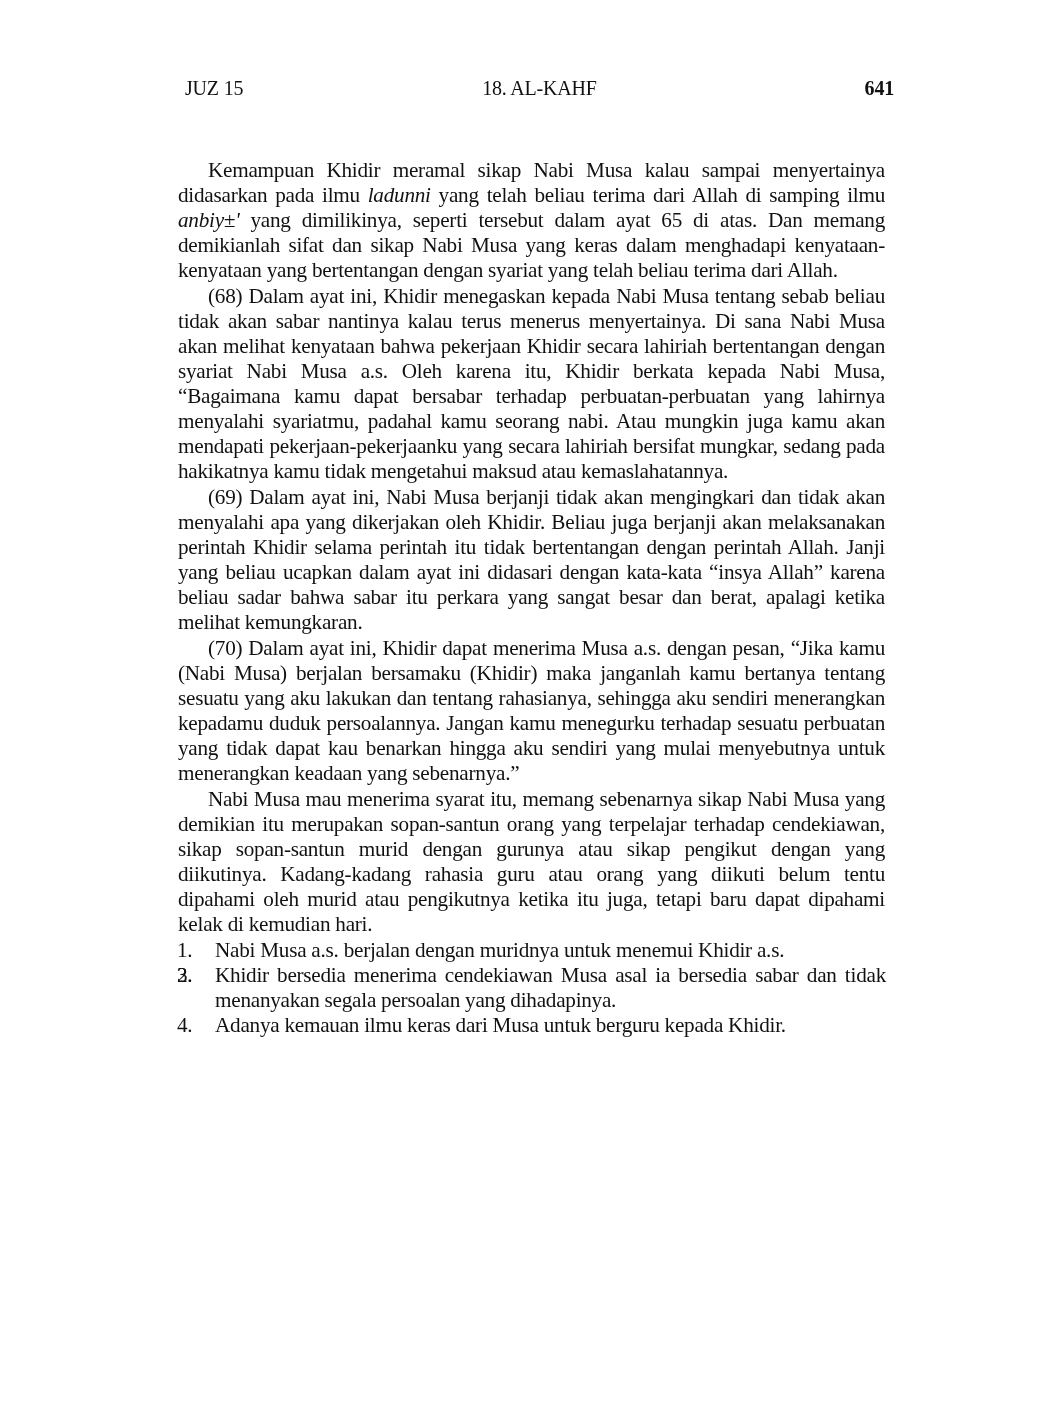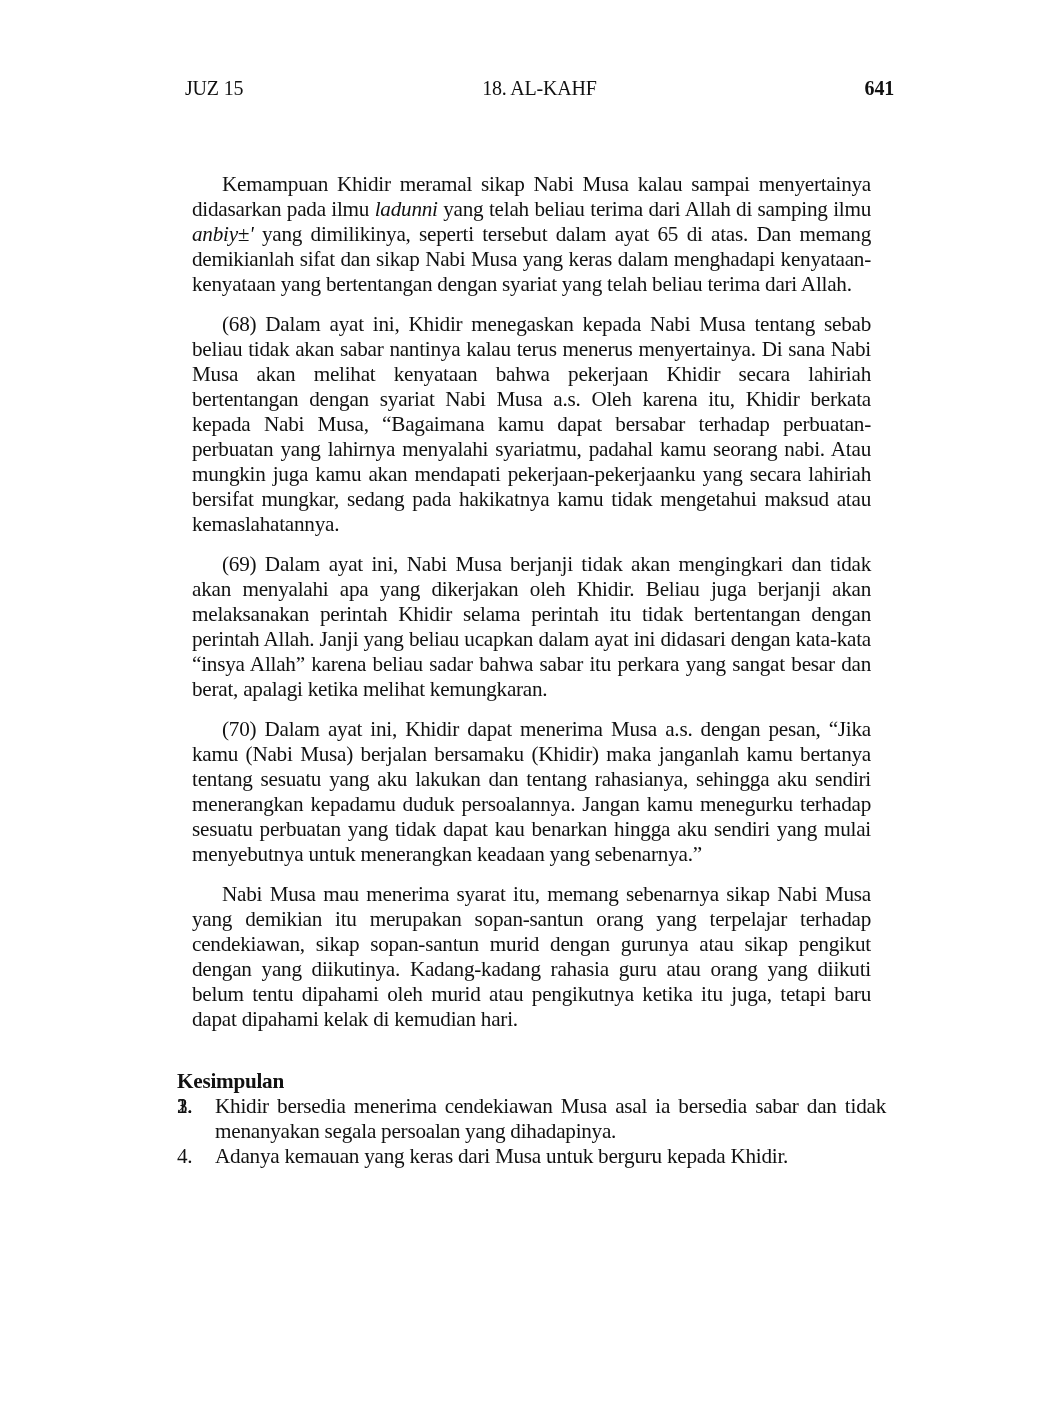--- a/index.html
+++ b/index.html
@@ -33,21 +33,21 @@
     .content {
       position: absolute;
       top: 157px;
       left: 177px;
       width: 709px;
       font-size: 21.2px;
       line-height: 25px;
       letter-spacing: -0.25px;
     }
     .content p {
-      margin: 15px;
+      margin: 1px;
       text-align: justify;
       text-indent: 30px;
     }
     .content h3 {
       margin: 12px 0 0 0;
       font-size: 21.2px;
       line-height: 25px;
       font-weight: bold;
     }
     .content ol {
@@ -76,20 +76,19 @@
   <span class="pnum">641</span>
 </div>
 
 <div class="content">
   <p><span>Kemampuan Khidir meramal sikap Nabi Musa kalau sampai menyertainya didasarkan pada ilmu </span><em>ladunni</em><span> yang telah beliau terima dari Allah di samping ilmu </span><em>anbiy±'</em><span> yang dimilikinya, seperti tersebut dalam ayat 65 di atas. Dan memang demikianlah sifat dan sikap Nabi Musa yang keras dalam menghadapi kenyataan-kenyataan yang bertentangan dengan syariat yang telah beliau terima dari Allah.</span></p>
   <p>(68) Dalam ayat ini, Khidir menegaskan kepada Nabi Musa tentang sebab beliau tidak akan sabar nantinya kalau terus menerus menyertainya. Di sana Nabi Musa akan melihat kenyataan bahwa pekerjaan Khidir secara lahiriah bertentangan dengan syariat Nabi Musa a.s. Oleh karena itu, Khidir berkata kepada Nabi Musa, “Bagaimana kamu dapat bersabar terhadap perbuatan-perbuatan yang lahirnya menyalahi syariatmu, padahal kamu seorang nabi. Atau mungkin juga kamu akan mendapati pekerjaan-pekerjaanku yang secara lahiriah bersifat mungkar, sedang pada hakikatnya kamu tidak mengetahui maksud atau kemaslahatannya.</p>
   <p>(69) Dalam ayat ini, Nabi Musa berjanji tidak akan mengingkari dan tidak akan menyalahi apa yang dikerjakan oleh Khidir. Beliau juga berjanji akan melaksanakan perintah Khidir selama perintah itu tidak bertentangan dengan perintah Allah. Janji yang beliau ucapkan dalam ayat ini didasari dengan kata-kata “insya Allah” karena beliau sadar bahwa sabar itu perkara yang sangat besar dan berat, apalagi ketika melihat kemungkaran.</p>
   <p>(70) Dalam ayat ini, Khidir dapat menerima Musa a.s. dengan pesan, “Jika kamu (Nabi Musa) berjalan bersamaku (Khidir) maka janganlah kamu bertanya tentang sesuatu yang aku lakukan dan tentang rahasianya, sehingga aku sendiri menerangkan kepadamu duduk persoalannya. Jangan kamu menegurku terhadap sesuatu perbuatan yang tidak dapat kau benarkan hingga aku sendiri yang mulai menyebutnya untuk menerangkan keadaan yang sebenarnya.”</p>
   <p>Nabi Musa mau menerima syarat itu, memang sebenarnya sikap Nabi Musa yang demikian itu merupakan sopan-santun orang yang terpelajar terhadap cendekiawan, sikap sopan-santun murid dengan gurunya atau sikap pengikut dengan yang diikutinya. Kadang-kadang rahasia guru atau orang yang diikuti belum tentu dipahami oleh murid atau pengikutnya ketika itu juga, tetapi baru dapat dipahami kelak di kemudian hari.</p>
 
-  <h3 style="margin-top:37px;">Kesimpulan</h3>
   <ol>
-    <li><span class="num">1.</span></li>
+    <li><span class="num">1.</span><span>Nabi Musa a.s. berjalan dengan muridnya untuk menemui Khidir a.s.</span></li>
     <li><span class="num">2.</span></li>
     <li><span class="num">3.</span><span>Khidir bersedia menerima cendekiawan Musa asal ia bersedia sabar dan tidak menanyakan segala persoalan yang dihadapinya.</span></li>
-    <li><span class="num">4.</span><span>Adanya kemauan yang keras dari Musa untuk berguru kepada Khidir.</span></li>
+    <li><span class="num">4.</span><span>Adanya kemauan ilmu keras dari Musa untuk berguru kepada Khidir.</span></li>
   </ol>
 </div>
 
 </body></html>

